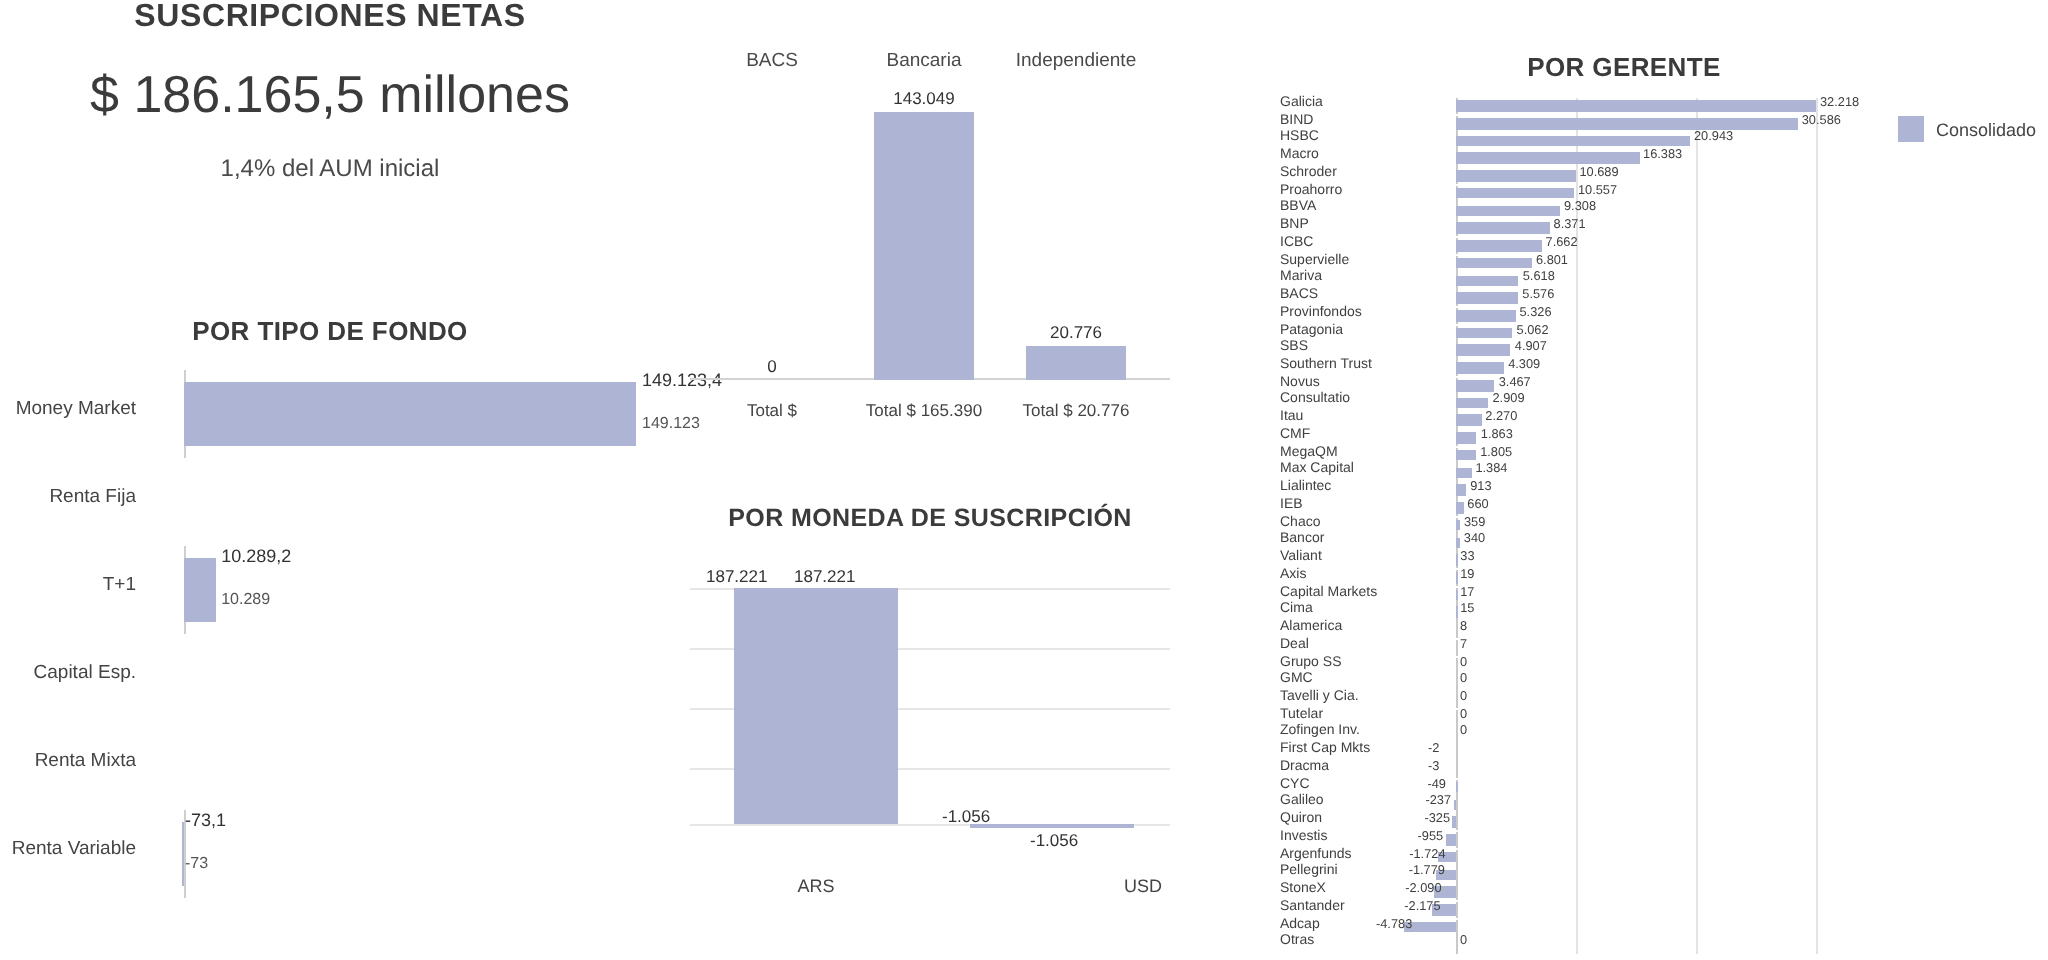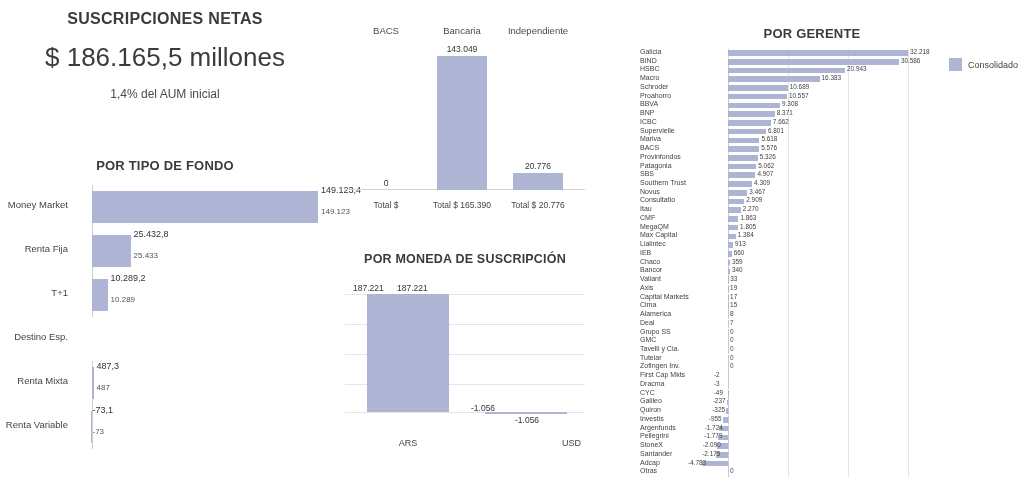--- a/index.html
+++ b/index.html
@@ -16,21 +16,21 @@
   .panel { position: absolute; }
   .panel-title {
     font-size: 13px;
     font-weight: bold;
     color: #3b3b3b;
     text-align: center;
     letter-spacing: .2px;
   }
 
   
-  #kpi { left: 0; top: 10px; width: 330px; }
+  #kpi { left: 0; top: 0; width: 330px; }
   #kpi .kpi-title { font-size: 16px; font-weight: bold; text-align: center; color: #3b3b3b; letter-spacing:.3px;}
   #kpi .kpi-value { font-size: 26px; text-align: center; color: #3b3b3b; margin-top: 14px; font-weight: normal;}
   #kpi .kpi-sub { font-size: 12px; text-align: center; color: #4a4a4a; margin-top: 14px; }
 
   
   #fondo { left: 0; top: 158px; width: 330px; height: 310px; }
   #fondo .panel-title { margin-bottom: 12px; }
   .hbar-chart { position: relative; width: 330px; height: 268px; }
   .hbar-row { position: absolute; left: 0; width: 330px; height: 44px; }
   .hbar-label {
@@ -96,47 +96,35 @@
           <div class="hbar-label">Money Market</div>
           <div class="hbar-track">
             <div class="hbar-axis" style="left: 18px;"></div>
             <div class="hbar-fill" style="left: 18px; width: 226px;"></div>
             <div class="hbar-val-top" style="left: 247px;">149.123,4</div>
             <div class="hbar-val-bot" style="left: 247px;">149.123</div>
           </div>
         </div>
         <div class="hbar-row" style="top: 44px;">
           <div class="hbar-label">Renta Fija</div>
-          <div class="hbar-track">
-            <div class="hbar-axis" style="left: 18px;"></div>
-            <div class="hbar-fill" style="left: 18px; width: 38.5444px;"></div>
-            <div class="hbar-val-top" style="left: 59.5444px;">25.432,8</div>
-            <div class="hbar-val-bot" style="left: 59.5444px;">25.433</div>
-          </div>
         </div>
         <div class="hbar-row" style="top: 88px;">
           <div class="hbar-label">T+1</div>
           <div class="hbar-track">
             <div class="hbar-axis" style="left: 18px;"></div>
             <div class="hbar-fill" style="left: 18px; width: 15.5933px;"></div>
             <div class="hbar-val-top" style="left: 36.5933px;">10.289,2</div>
             <div class="hbar-val-bot" style="left: 36.5933px;">10.289</div>
           </div>
         </div>
         <div class="hbar-row" style="top: 132px;">
-          <div class="hbar-label">Destino Esp.</div>
+          <div class="hbar-label">Capital Esp.</div>
         </div>
         <div class="hbar-row" style="top: 176px;">
           <div class="hbar-label">Renta Mixta</div>
-          <div class="hbar-track">
-            <div class="hbar-axis" style="left: 18px;"></div>
-            <div class="hbar-fill" style="left: 18px; width: 1.5px;"></div>
-            <div class="hbar-val-top" style="left: 22.5px;">487,3</div>
-            <div class="hbar-val-bot" style="left: 22.5px;">487</div>
-          </div>
         </div>
         <div class="hbar-row" style="top: 220px;">
           <div class="hbar-label">Renta Variable</div>
           <div class="hbar-track">
             <div class="hbar-axis" style="left: 18px;"></div>
             <div class="hbar-fill" style="left: 16.5px; width: 1.5px;"></div>
             <div class="hbar-val-top" style="left: 18.5px;">-73,1</div>
             <div class="hbar-val-bot" style="left: 18.5px;">-73</div>
           </div>
         </div>

